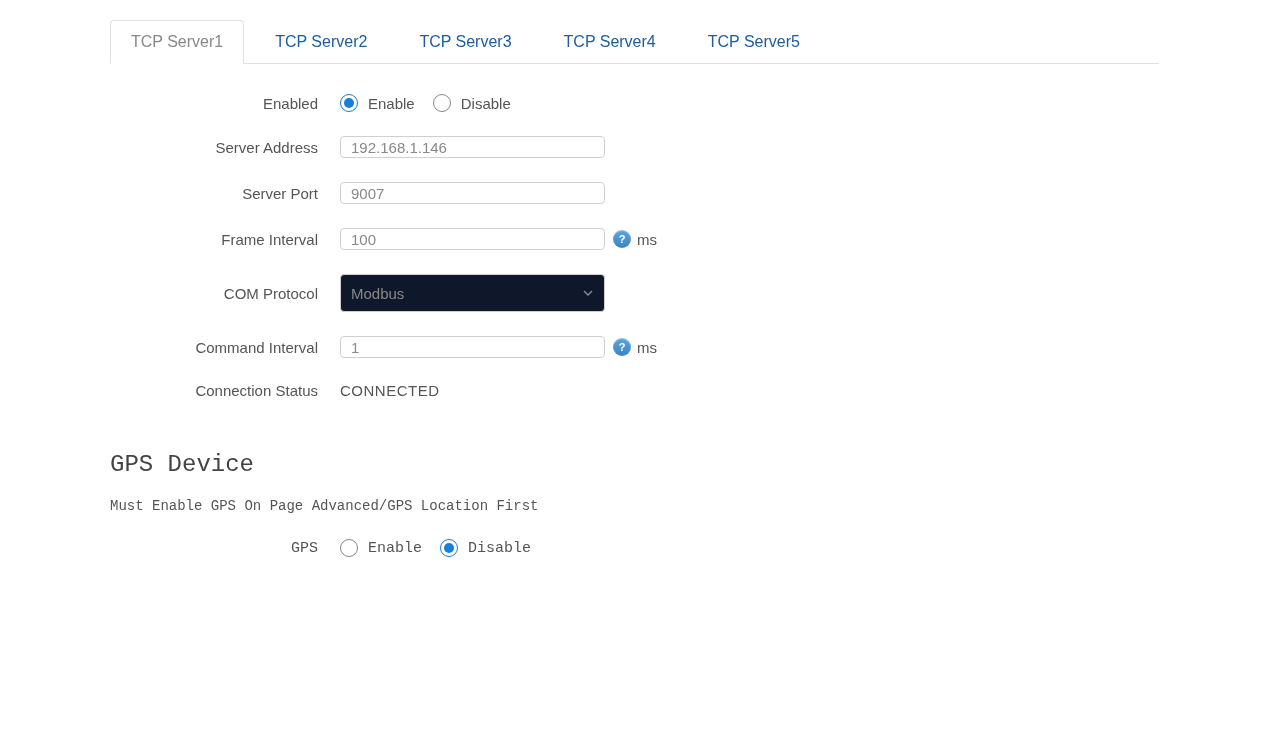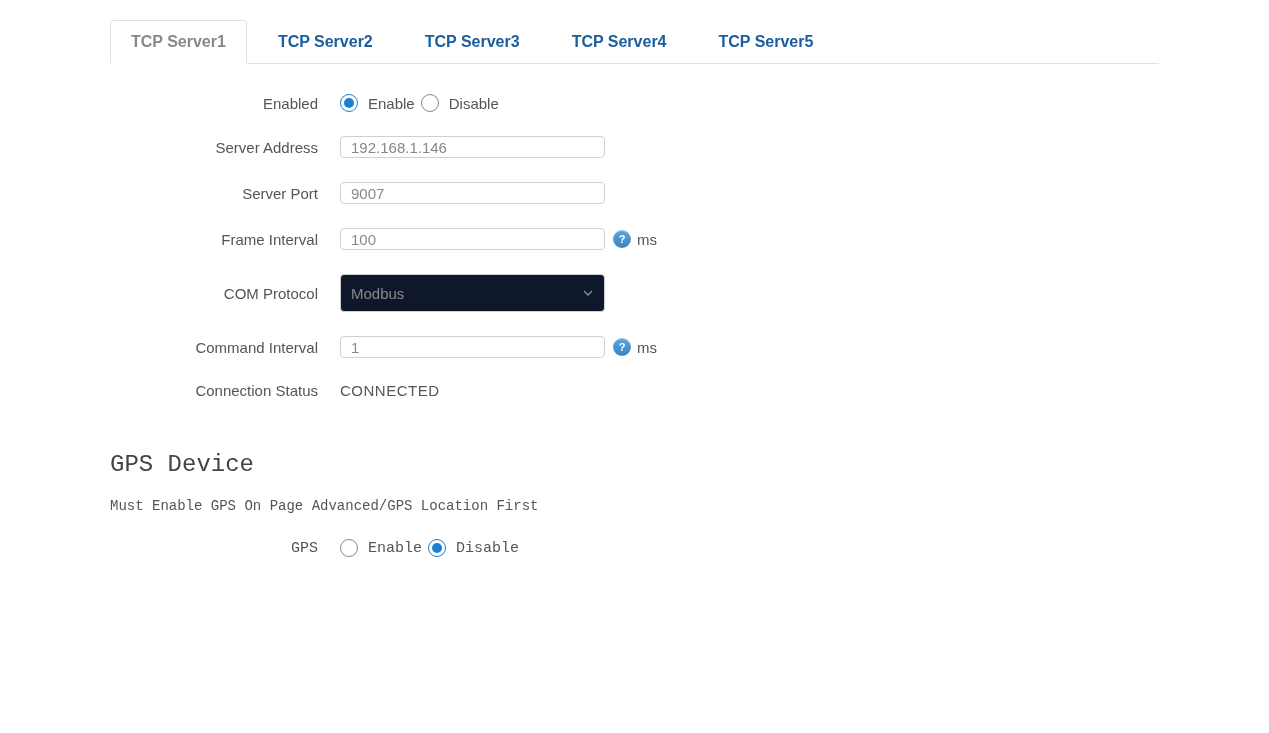--- a/index.html
+++ b/index.html
@@ -21,21 +21,20 @@
     .section-title {
       font-size: 24px;
       font-weight: 400;
       color: #444;
       margin-bottom: 20px;
     }
     .tabs {
       display: flex;
       border-bottom: 1px solid #e0e0e0;
       margin-bottom: 30px;
-      font-weight: bold;
     }
     .tab {
       padding: 12px 20px;
       font-size: 16px;
       color: #1a5ea0;
       cursor: pointer;
       border: 1px solid transparent;
       border-bottom: none;
       position: relative;
       margin-right: 10px;
@@ -99,20 +98,21 @@
       align-items: center;
       justify-content: center;
     }
     .chevron-down svg {
       width: 10px;
       height: 6px;
     }
     .radio-group {
       display: flex;
       align-items: center;
+      gap: 12px;
     }
     .radio-item {
       display: flex;
       align-items: center;
       gap: 10px;
     }
     .radio-circle {
       width: 18px;
       height: 18px;
       border: 1.5px solid #888;

